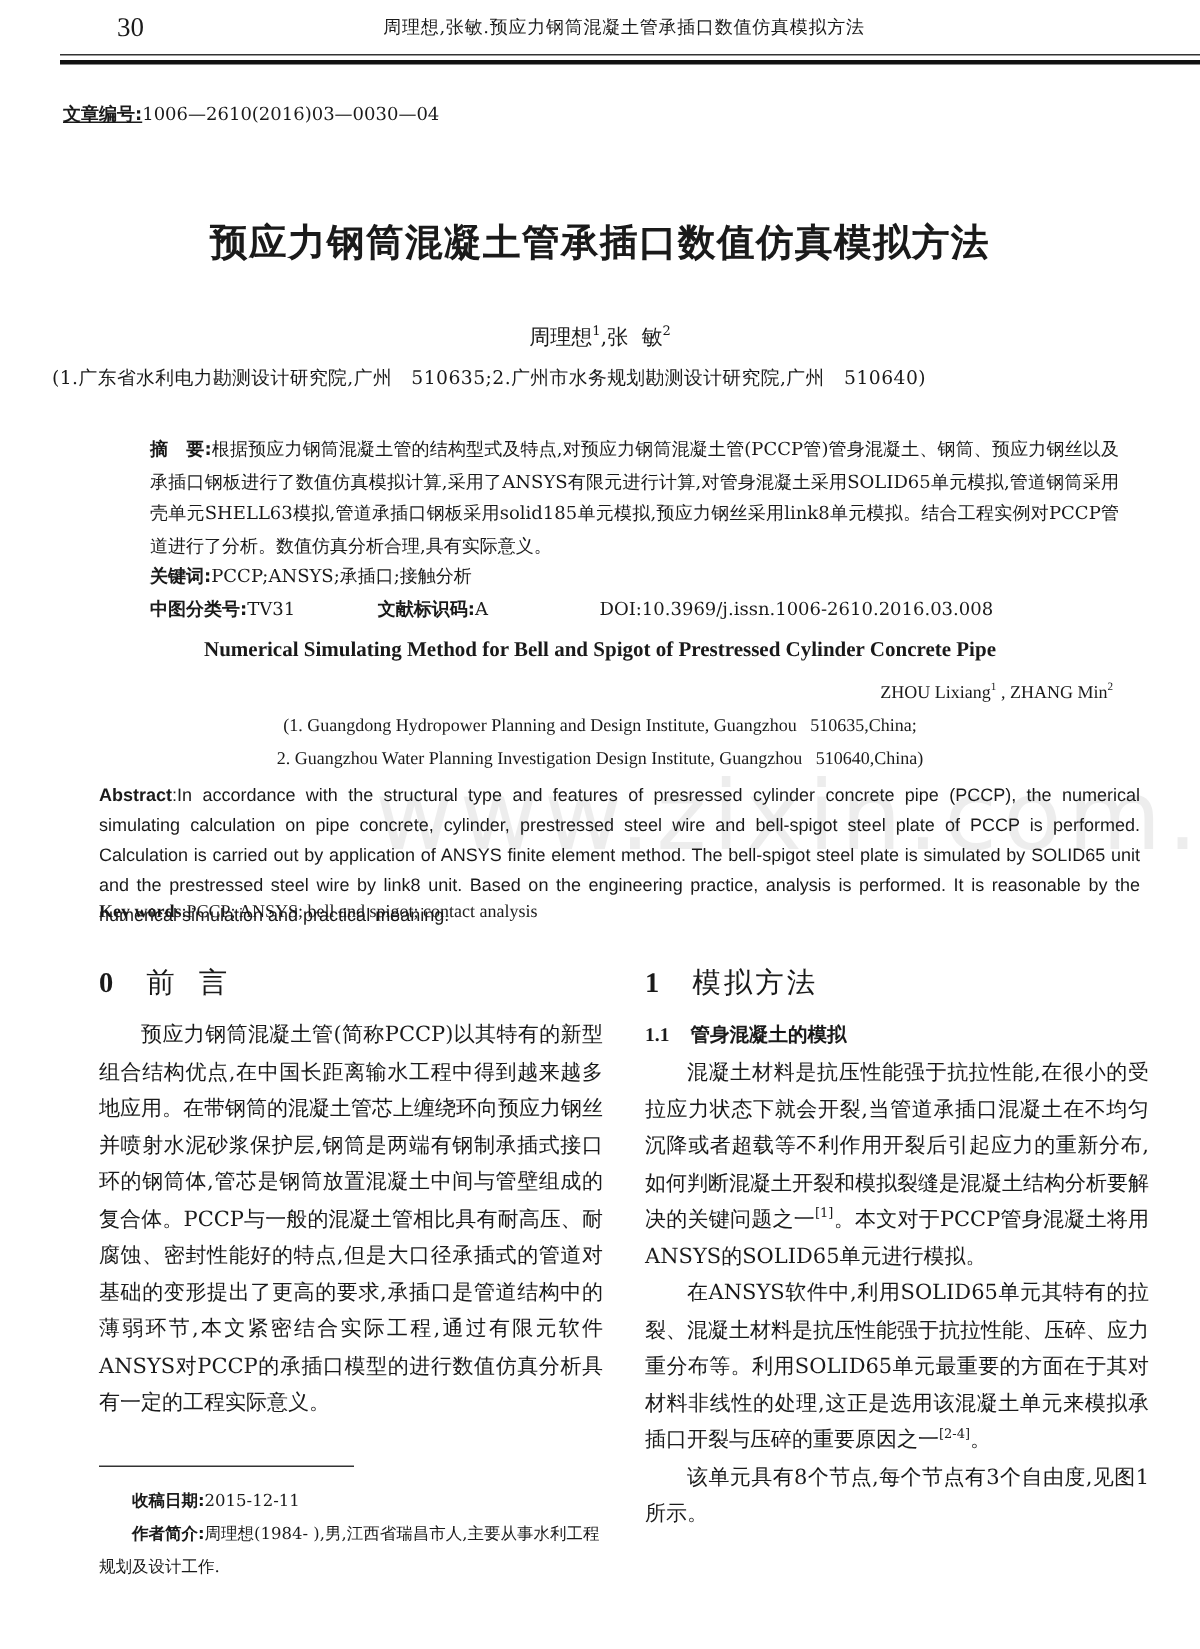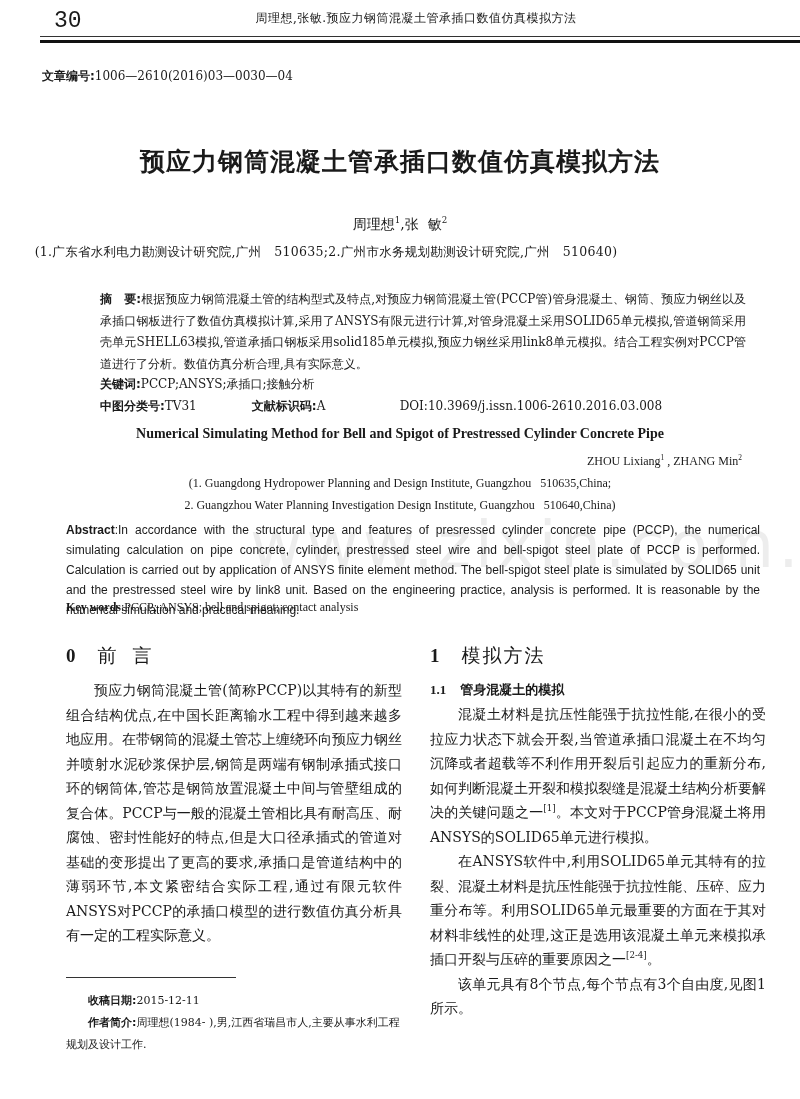--- a/index.html
+++ b/index.html
@@ -1,24 +1,24 @@
 <!DOCTYPE html>
 <html><head>
 <meta charset="utf-8">
 <style>
   html, body { margin:0; padding:0; background:#ffffff; }
   body { width:800px; height:1099px; position:relative; overflow:hidden; color:#1a1a1a;
          font-family:"DejaVu Serif","Liberation Serif",serif; }
   .abs { position:absolute; }
-  .page-num { left:54px; top:8px; font-size:23px; font-family:Liberation Mono, monospace; }
+  .page-num { left:78px; top:8px; font-size:18px; font-family:Liberation Serif, serif; }
   .running-head { left:0; width:800px; top:10px; text-align:center; font-size:12px; letter-spacing:0.5px;padding-left:16px; }
   .head-rule-thin { left:40px; width:760px; top:36px; height:1px; background:#333; }
   .head-rule-thick { left:40px; width:760px; top:40px; height:3px; background:#111; }
   .article-no { left:42px; top:68px; font-size:12px; }
-  .article-no b { font-family:"DejaVu Sans",sans-serif; font-weight:bold; }
+  .article-no b { font-family:"DejaVu Sans",sans-serif; font-weight:bold;text-decoration:underline; }
   .title { left:0; width:800px; top:145px; text-align:center; font-size:25px; font-weight:bold;
            font-family:"DejaVu Sans",sans-serif; letter-spacing:1px; }
   .authors { left:0; width:800px; top:216px; text-align:center; font-size:14px; }
   .affil { left:0; width:652px; top:244px; text-align:center; font-size:12.5px; letter-spacing:0.3px; }
   sup { font-size:0.62em; vertical-align:super; line-height:0; }
   .abstract-cn { left:100px; width:646px; top:289px; font-size:12px; line-height:21.5px; text-align:justify; }
   .abstract-cn .lbl, .kw-cn .lbl, .cls .lbl { font-family:"DejaVu Sans",sans-serif; font-weight:bold; }
   .kw-cn { left:100px; top:376px; font-size:12px; }
   .cls { left:100px; top:398px; font-size:12px; width:660px; }
   .cls span.seg { display:inline-block; }

